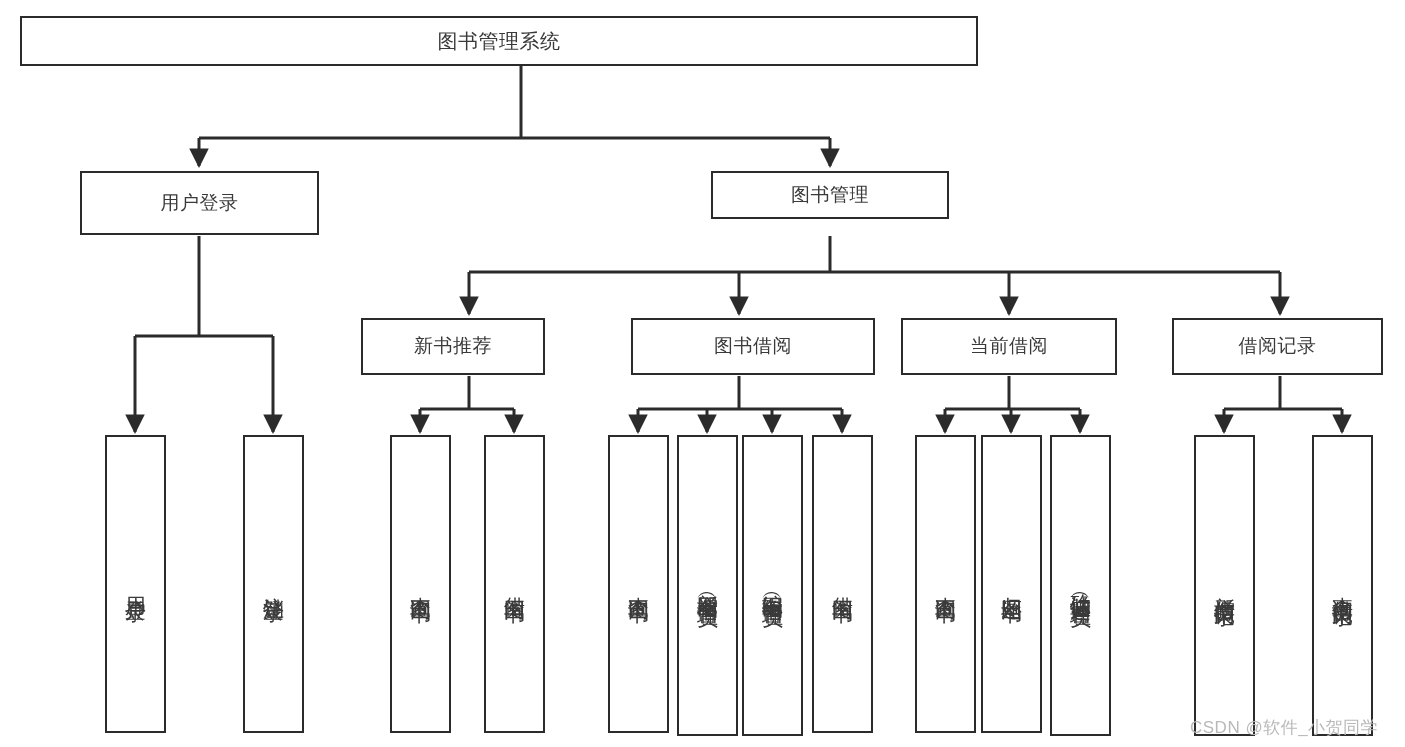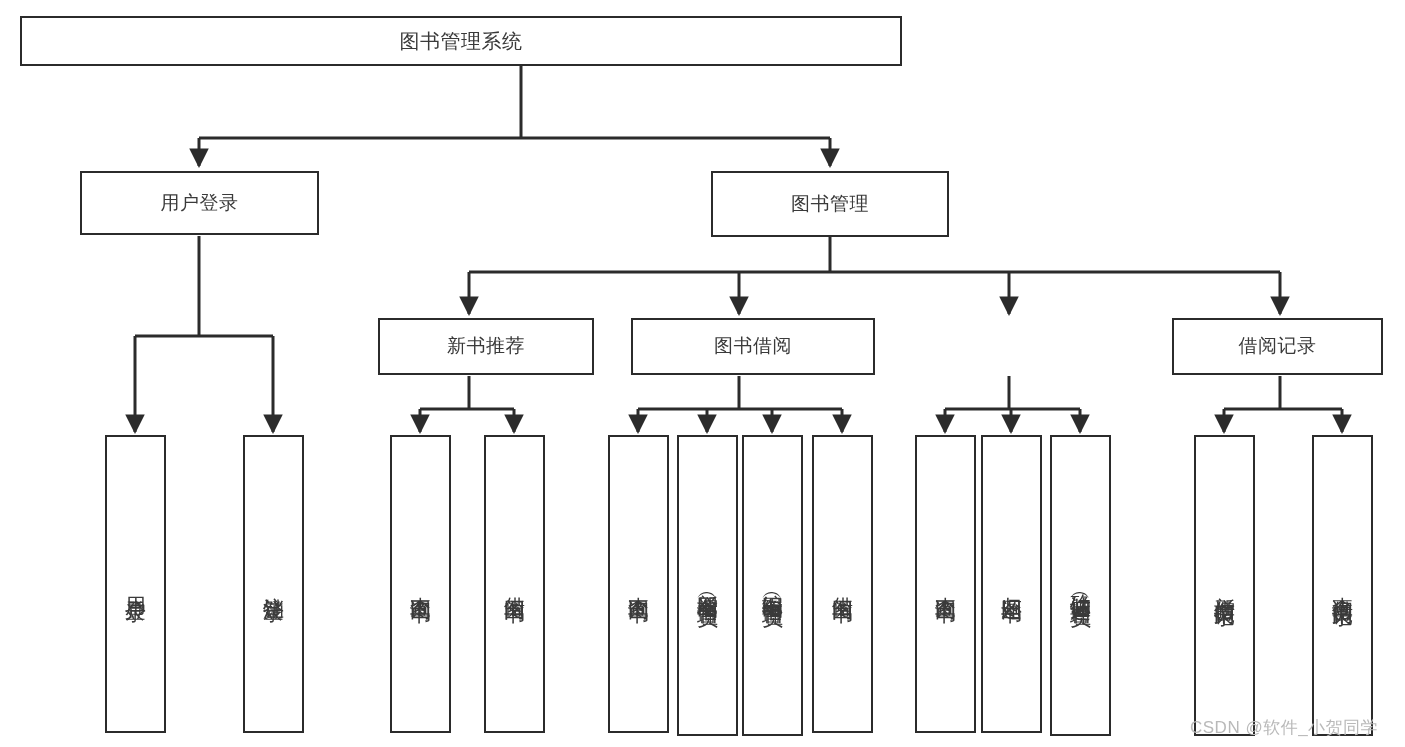--- a/index.html
+++ b/index.html
@@ -116,36 +116,39 @@
       <path d="M 1011 409 L 1011 432" marker-end="url(#arrow)"></path>
       <path d="M 1080 409 L 1080 432" marker-end="url(#arrow)"></path>
 
       <path d="M 1280 376 L 1280 409"></path>
       <path d="M 1224 409 L 1342 409"></path>
       <path d="M 1224 409 L 1224 432" marker-end="url(#arrow)"></path>
       <path d="M 1342 409 L 1342 432" marker-end="url(#arrow)"></path>
     </g>
   </svg>
 
-  <div class="node root" style="left:20px; top:16px; width:882px; height:50px;">
+  <div class="node root" style="left:20px; top:16px; width:958px; height:50px;">
     <span class="label">图书管理系统</span>
   </div>
 
   <div class="node" style="left:80px; top:171px; width:239px; height:64px;">
     <span class="label">用户登录</span>
   </div>
-  <div class="node" style="left:711px; top:171px; width:238px; height:66px;">
+  <div class="node" style="left:711px; top:171px; width:238px; height:48px;">
     <span class="label">图书管理</span>
   </div>
 
-  <div class="node" style="left:378px; top:318px; width:216px; height:57px;">
+  <div class="node" style="left:361px; top:318px; width:184px; height:57px;">
     <span class="label">新书推荐</span>
   </div>
   <div class="node" style="left:631px; top:318px; width:244px; height:57px;">
     <span class="label">图书借阅</span>
+  </div>
+  <div class="node" style="left:901px; top:318px; width:216px; height:57px;">
+    <span class="label">当前借阅</span>
   </div>
   <div class="node" style="left:1172px; top:318px; width:211px; height:57px;">
     <span class="label">借阅记录</span>
   </div>
 
   <div class="node leaf" style="left:105px; top:435px; width:61px; height:298px;">
     <span class="label">用户登录</span>
   </div>
   <div class="node leaf" style="left:243px; top:435px; width:61px; height:298px;">
     <span class="label">注销登录</span>

